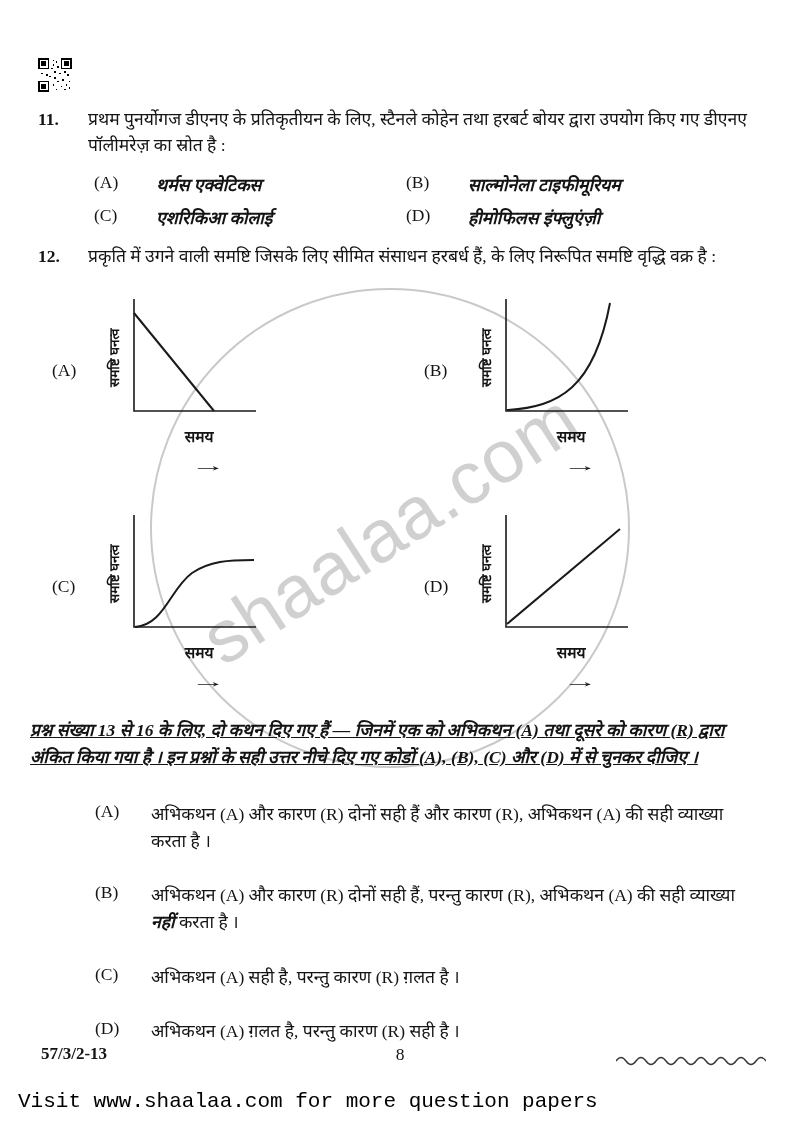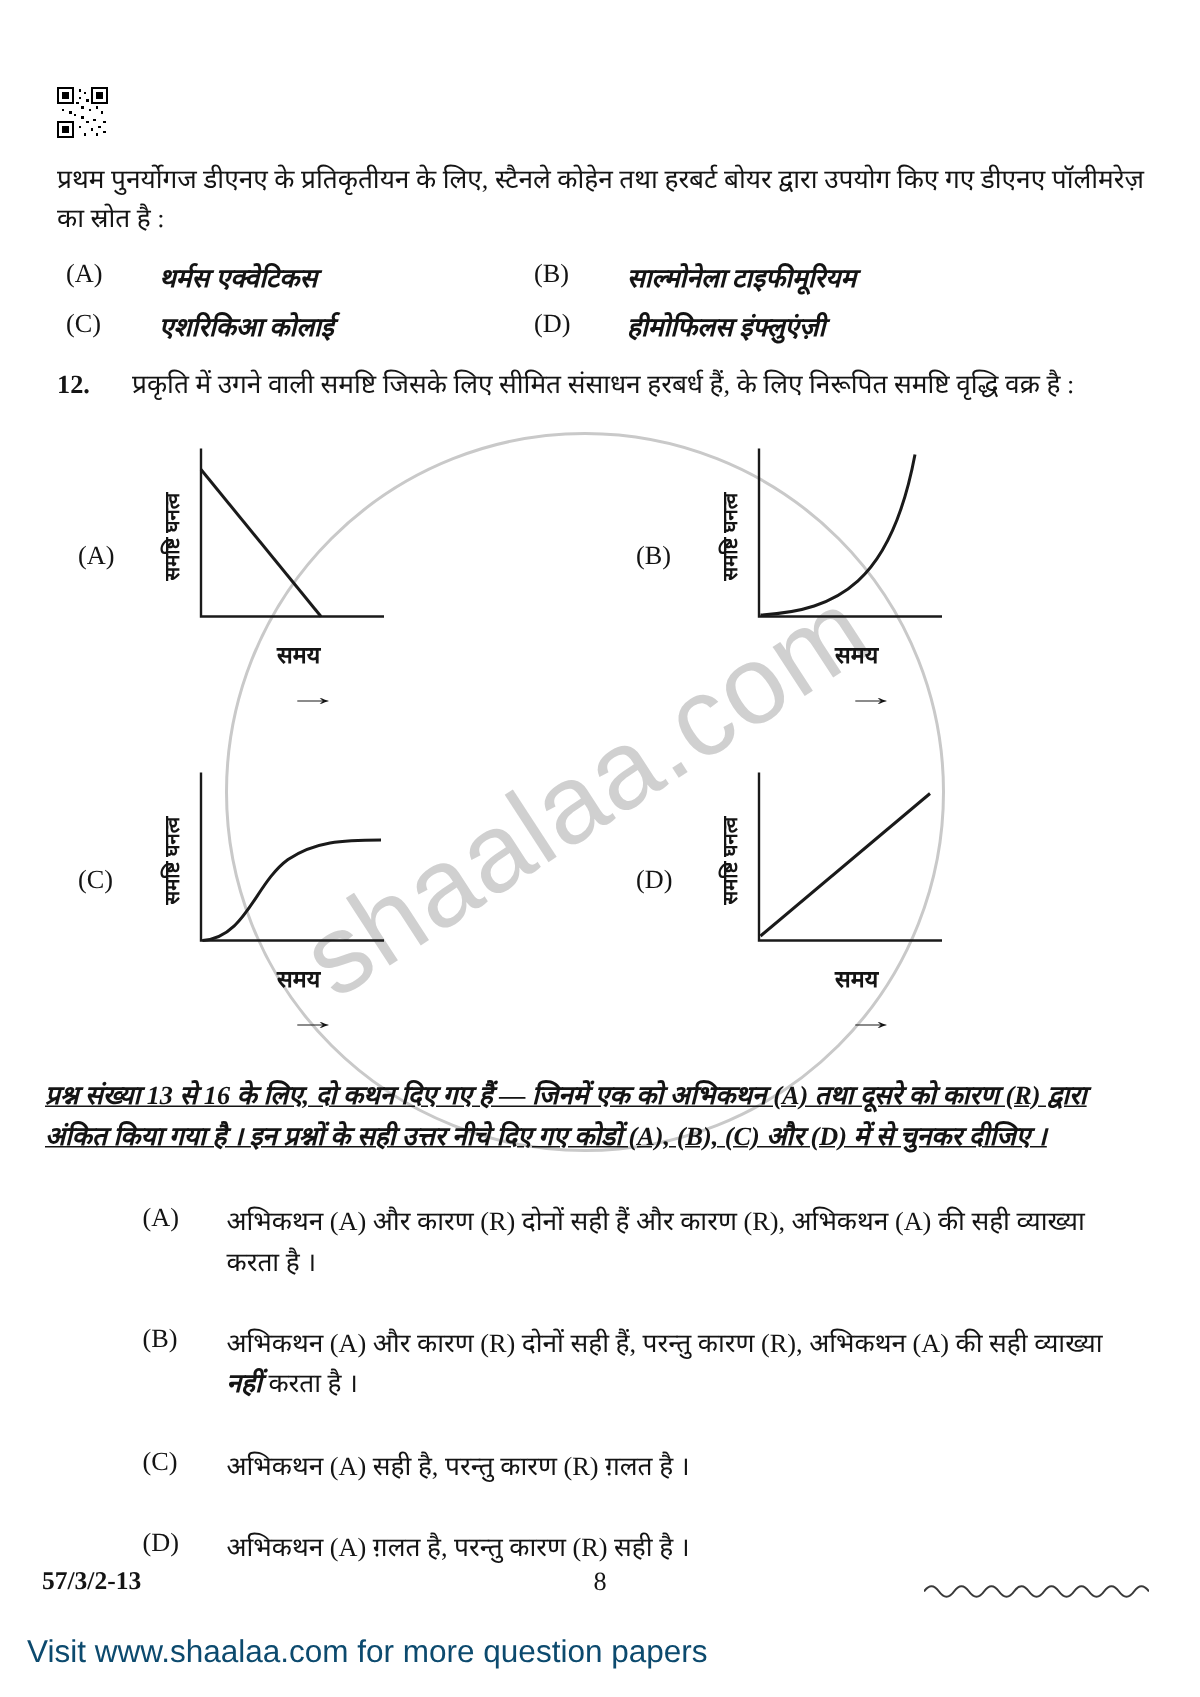--- a/index.html
+++ b/index.html
@@ -42,26 +42,26 @@
   .instruction { margin:26px 30px 0 30px; font-size:17.5px; font-weight:700; font-style:italic;
     line-height:1.55;text-decoration:underline; }
 
   .ar-options { margin:30px 60px 0 95px; }
   .ar-opt { display:flex; margin-bottom:27px; font-size:17.5px; }
   .ar-opt .olabel { width:56px; }
   .artext { flex:1; line-height:1.55; }
   .emph { font-weight:bold; font-style:italic; }
 
   .footer { position:absolute; left:0; right:0; top:1044px; height:26px; padding:0 30px; z-index:1; }
-  .footer-left { position:absolute; left:28px; font-weight:bold; font-size:17px;text-align:center; }
+  .footer-left { position:absolute; left:41px; font-weight:bold; font-size:17px;text-align:center; }
   .footer-page { position:absolute; left:50%; transform:translateX(-50%); font-size:17.5px; }
   .scribble { position:absolute; right:34px; top:8px; }
 
   .banner { position:absolute; left:18px; top:1090px; z-index:1;
-    font-family:Liberation Sans, sans-serif; font-size:21px; color:#0c4a6e; }
+    font-family:Liberation Mono, monospace; font-size:21px; color:#000000; }
 </style>
 </head>
 <body>
 
 <div class="page">
 
   <div class="watermark">
     <span class="wm-text">shaalaa.com</span>
   </div>
 
@@ -95,20 +95,21 @@
       <rect x="9" y="16" width="1" height="1" fill="#000"></rect>
         <rect x="14" y="17" width="1" height="1" fill="#000"></rect>
         <rect x="17" y="16" width="1" height="1" fill="#000"></rect>
       <rect x="19" y="14" width="1" height="1" fill="#000"></rect>
         <rect x="11" y="19" width="1" height="1" fill="#000"></rect>
         <rect x="16" y="19" width="1" height="1" fill="#000"></rect>
       <rect x="19" y="18" width="1" height="1" fill="#000"></rect>
     </svg>
 
     <div class="question">
+      <span class="qnum">11.</span>
       <div class="qbody">
         <p class="qtext">प्रथम पुनर्योगज डीएनए के प्रतिकृतीयन के लिए, स्टैनले कोहेन तथा हरबर्ट बोयर द्वारा उपयोग किए गए डीएनए पॉलीमरेज़ का स्रोत है :</p>
         <div class="opt-grid">
           <div class="opt">
             <span class="olabel">(A)</span>
             <span class="otext">थर्मस एक्वेटिकस</span>
           </div>
           <div class="opt">
             <span class="olabel">(B)</span>
             <span class="otext">साल्मोनेला टाइफीमूरियम</span>

